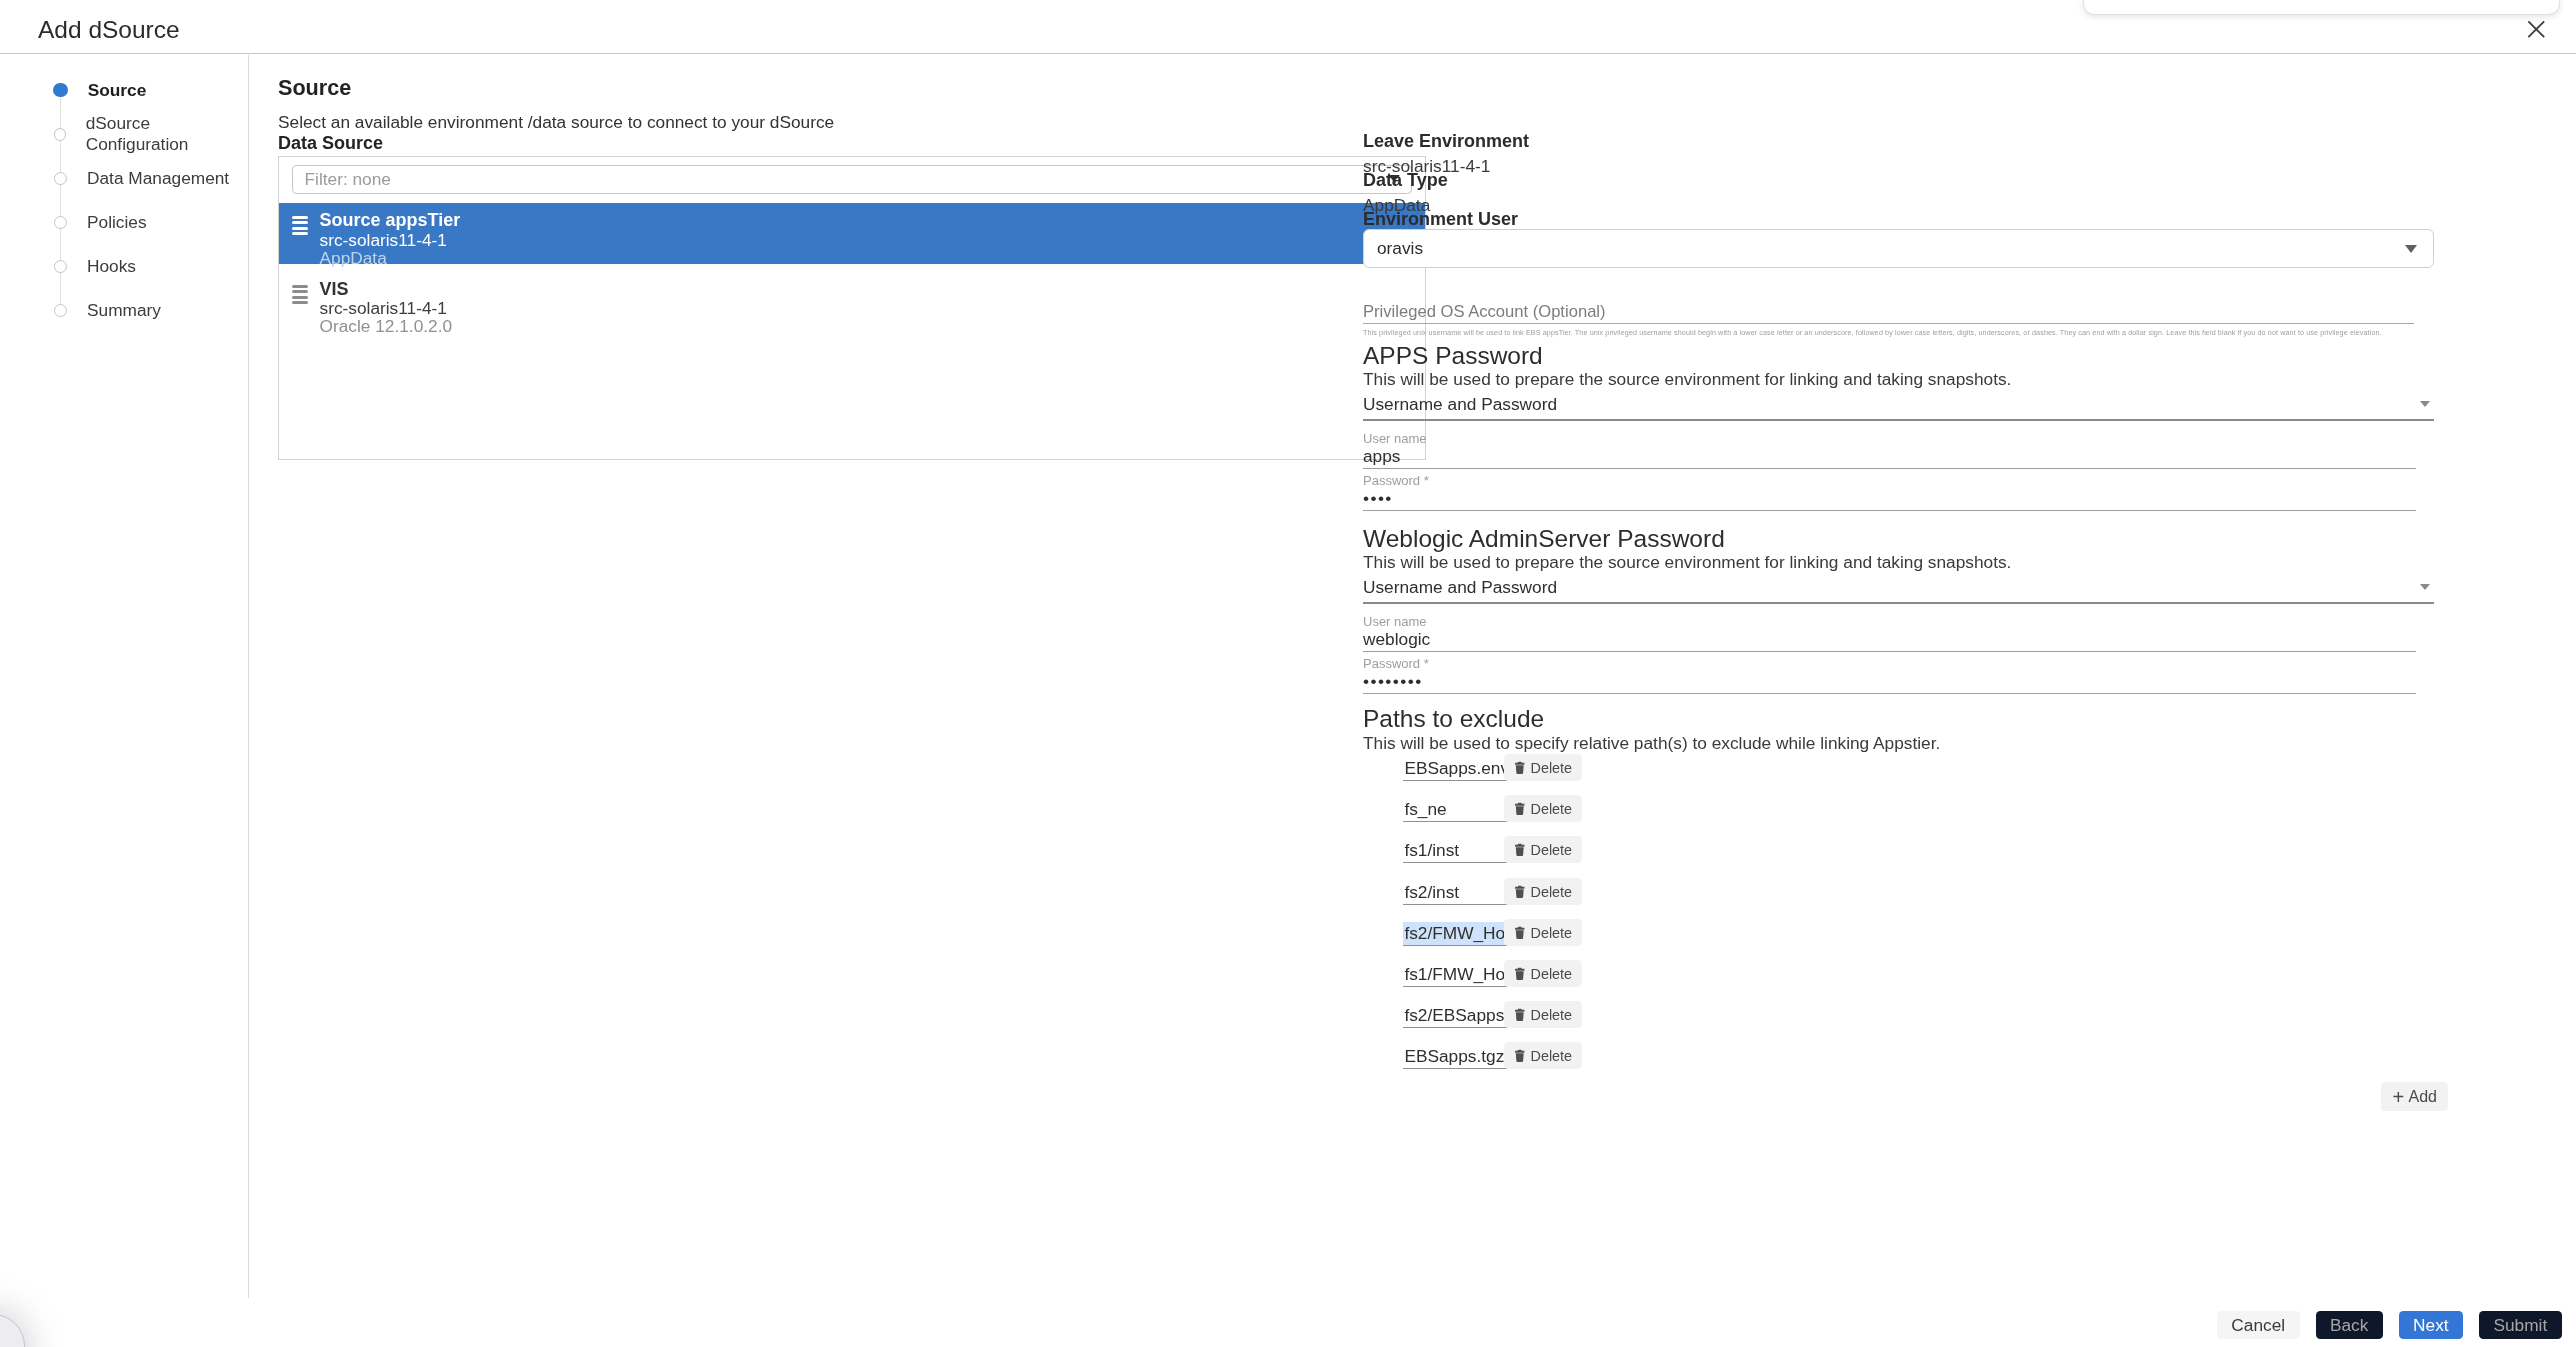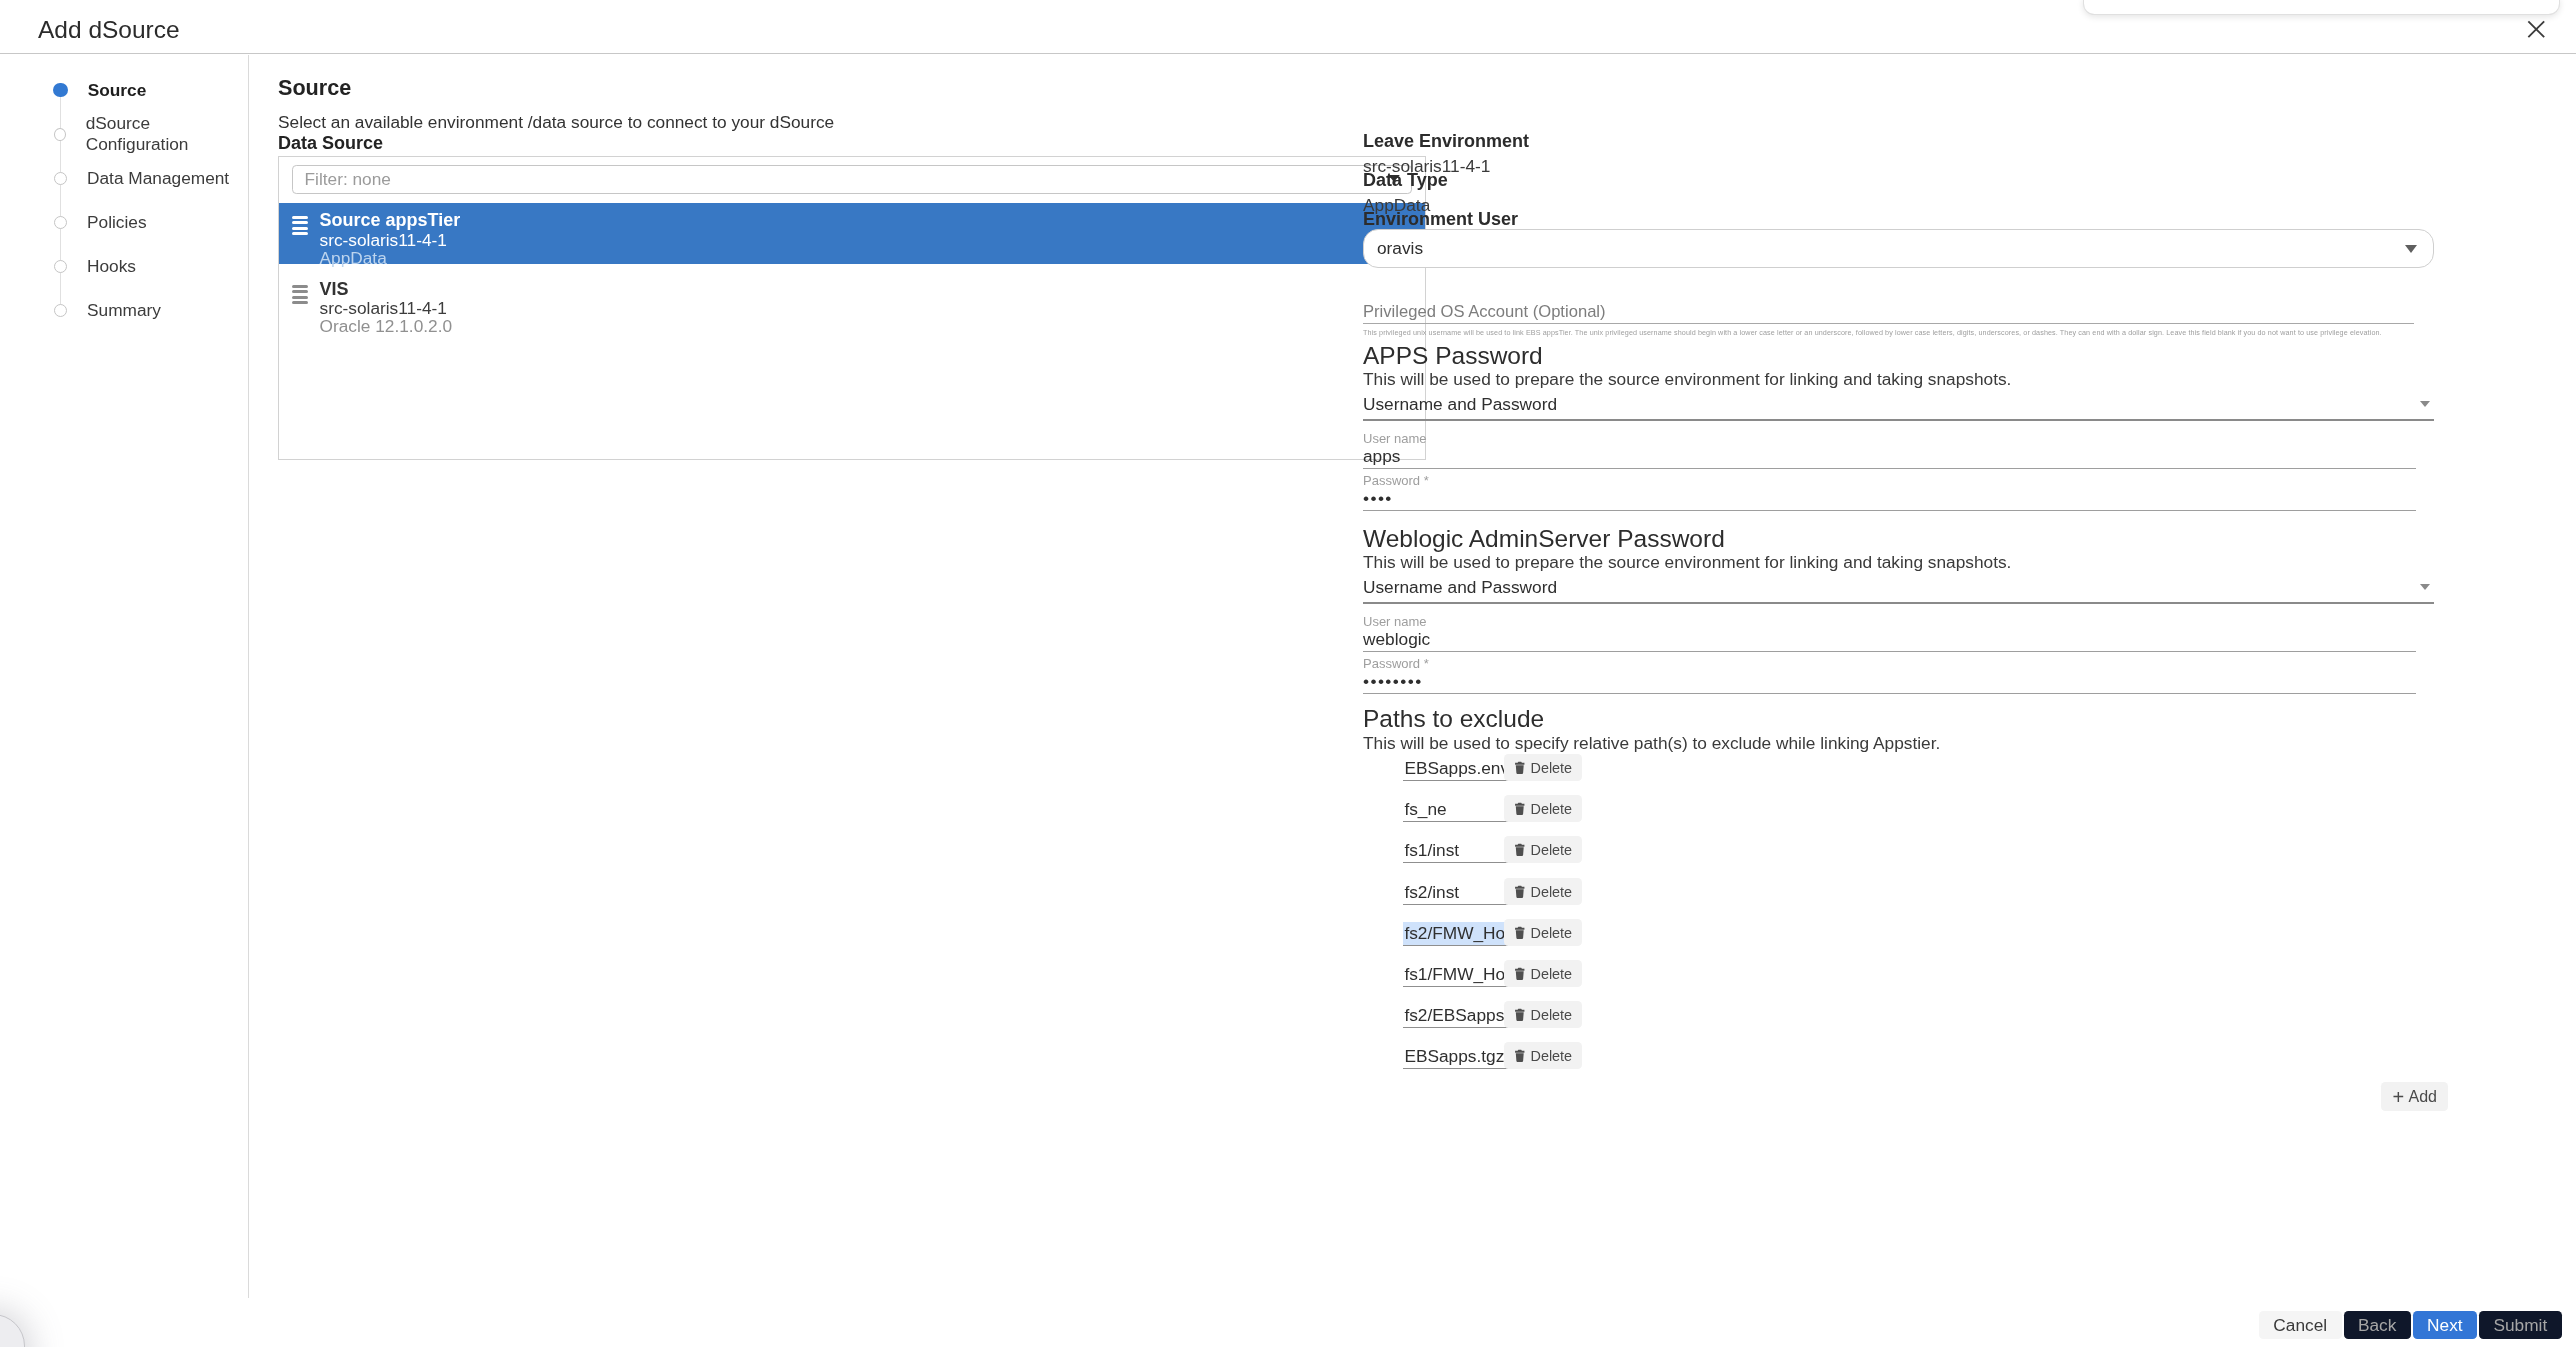--- a/index.html
+++ b/index.html
@@ -47,21 +47,21 @@
   .ds-row .t3{font-size:17.3px;color:#909090;line-height:17.3px;margin-top:0.7px;}
   .ds-row.selected .t1,.ds-row.selected .t2{color:#ffffff;}
   .ds-row.selected .t3{color:#bcd4ee;}
   .ds-row + .ds-row{margin-top:7.2px;}
 
   
   .rp{position:absolute;left:1363px;top:0;width:1071px;}
   .abs{position:absolute;left:0;}
   .kv-l{font-size:18px;font-weight:bold;color:#2c2c2c;}
   .kv-v{font-size:17.3px;color:#3a3a3a;margin-top:3.6px;}
-  .sel-box{position:absolute;left:0;width:1071px;height:39px;border:1.4px solid #cfcfcf;border-radius:15px;
+  .sel-box{position:absolute;left:0;width:1071px;height:39px;border:1.4px solid #cfcfcf;border-radius:6px;
            box-sizing:border-box;display:flex;align-items:center;padding-left:13px;font-size:17.3px;color:#2f2f2f;
            background:#fff;cursor:pointer;}
   .chev-lg{position:absolute;right:16px;top:15px;width:0;height:0;
            border-left:6.5px solid transparent;border-right:6.5px solid transparent;border-top:8px solid #5f5f5f;}
   .uline-input{display:block;width:1051px;border:none;border-bottom:1.4px solid #a8a8a8;outline:none;
                font-size:16.6px;color:#2f2f2f;height:23px;padding:0;background:transparent;
                font-family:"Liberation Sans","DejaVu Sans",sans-serif;}
   .uline-input::placeholder{color:#7d7d7d;}
   .help-txt{font-size:7.2px;color:#9e9e9e;white-space:nowrap;letter-spacing:0.1px;}
   .sec-h{font-size:24.5px;color:#2d2d2d;}
@@ -83,21 +83,21 @@
   .path-input.hl{background:#cfe2fb;}
   .mini-btn{position:absolute;left:141px;top:-2.9px;display:inline-flex;align-items:center;gap:5px;
             height:27px;padding:0 10px;background:#f2f2f2;border:none;border-radius:4.3px;
             font-size:14.4px;color:#4a4a4a;cursor:pointer;font-family:inherit;}
   .add-btn{position:absolute;display:inline-flex;align-items:center;gap:4.3px;height:29px;padding:0 11.5px;
            background:#f2f2f2;border:none;border-radius:4.3px;font-size:16px;color:#4a4a4a;cursor:pointer;
            font-family:inherit;}
   .plus{font-size:20px;line-height:20px;color:#4a4a4a;}
 
   
-  .footer{position:absolute;right:14.4px;top:1311px;display:flex;gap:2px;}
+  .footer{position:absolute;right:14.4px;top:1311px;display:flex;gap:16px;}
   .btn{height:28px;padding:0 14.4px;border:none;border-radius:4.3px;font-size:17.3px;cursor:pointer;
        font-family:inherit;display:flex;align-items:center;}
   .btn.cancel{background:#f5f5f5;color:#3a3a3a;}
   .btn.disabled{background:#0f172a;color:#a6a6a6;cursor:default;}
   .btn.primary{background:#3376D6;color:#ffffff;}
 
   
   .corner-card{position:absolute;left:-43px;top:1314px;width:66px;height:87px;background:#ededf0;
                border:1.4px solid #c6c6ca;border-radius:32px;box-shadow:0 0 33px 5.8px rgba(110,110,125,.28);}
 </style>

